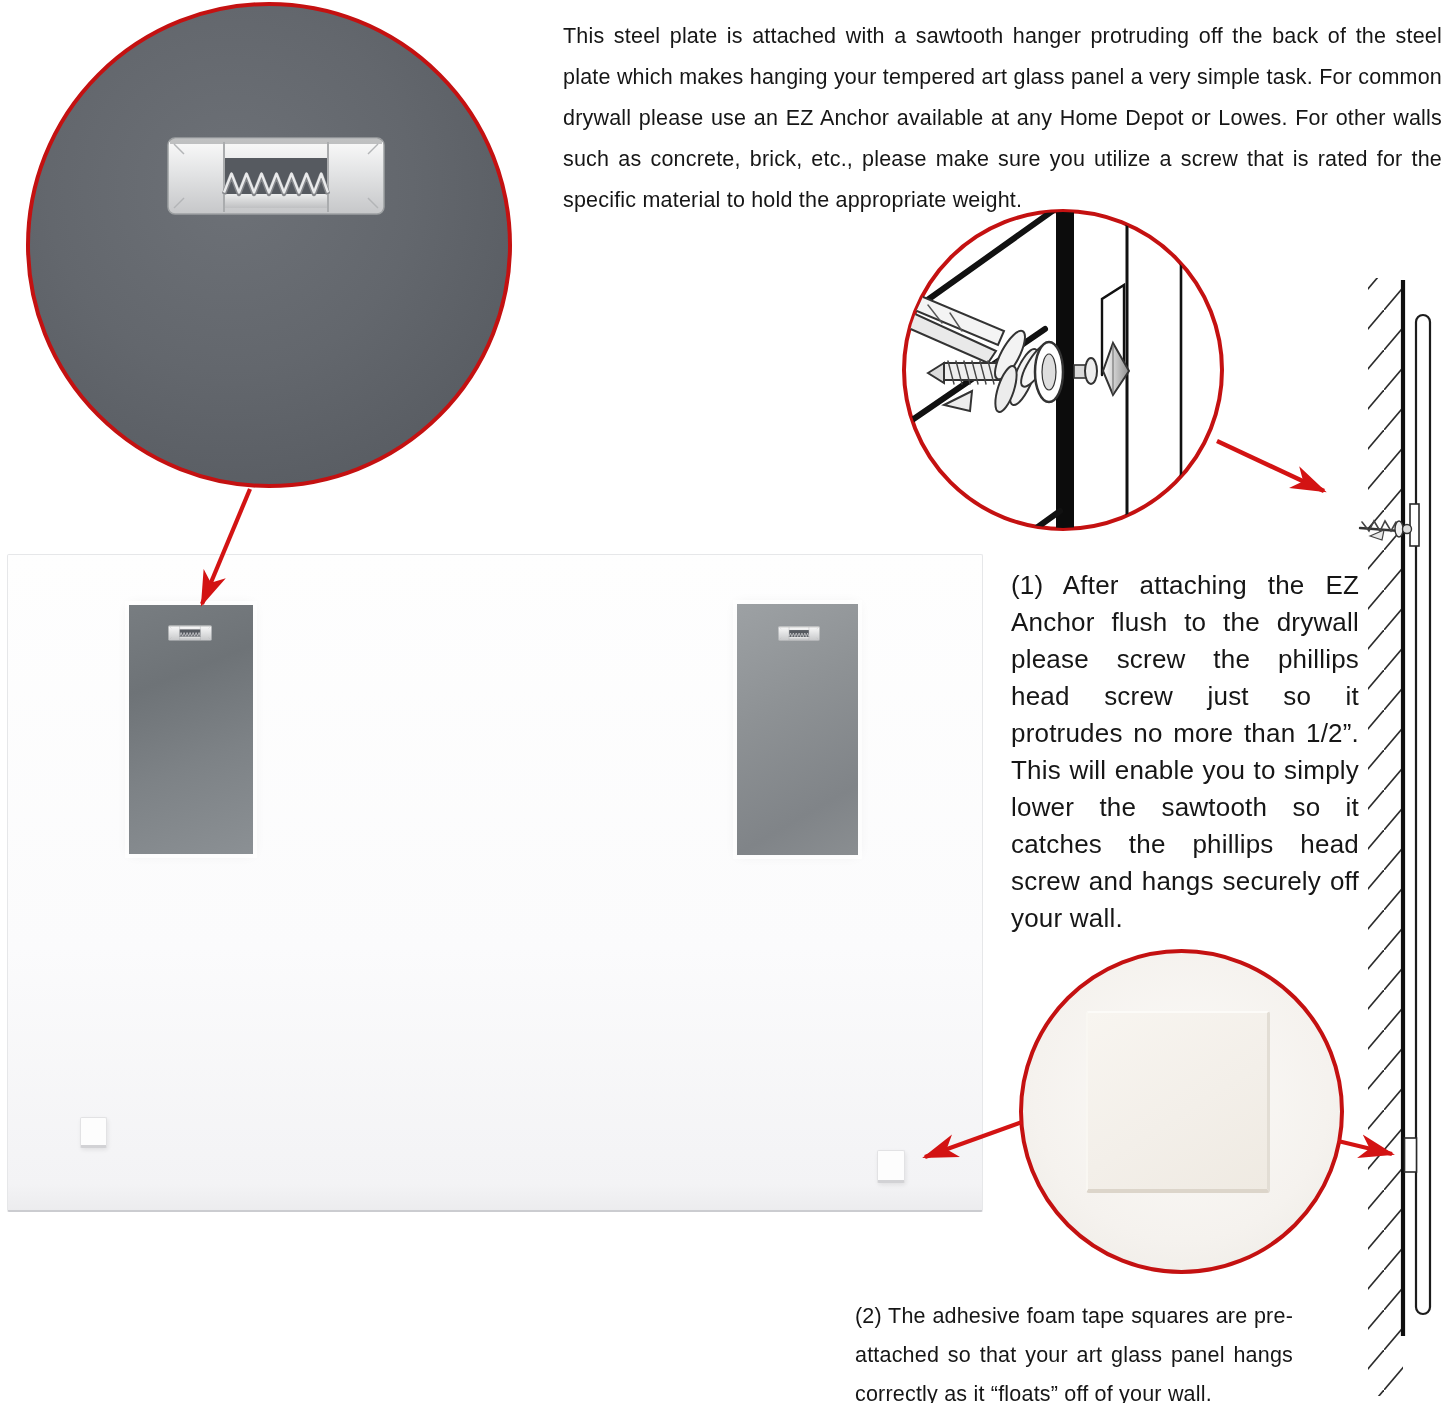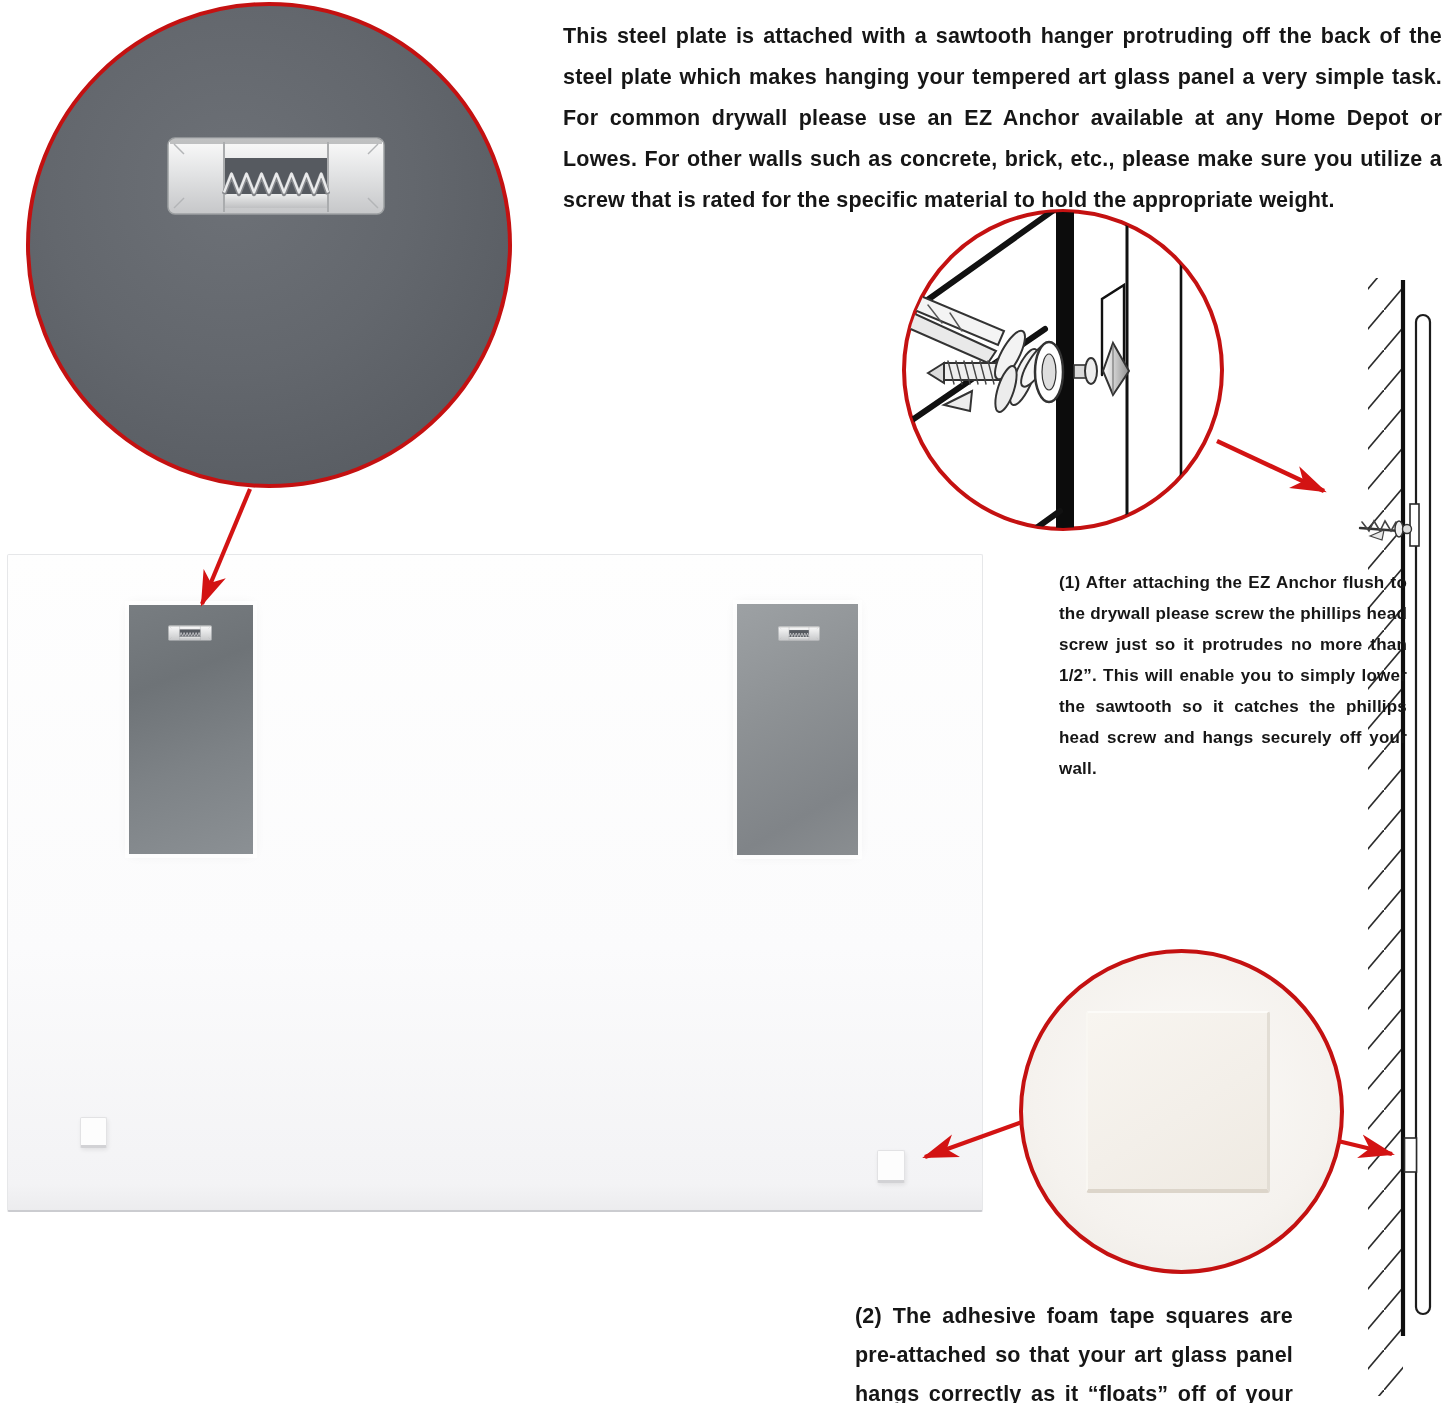--- a/index.html
+++ b/index.html
@@ -2,25 +2,25 @@
 <html><head>
 <meta charset="utf-8">
 <style>
   html,body{margin:0;padding:0;background:#ffffff;}
   #canvas{
     position:relative;width:1445px;height:1403px;overflow:hidden;
     background:#ffffff;
     font-family:"Liberation Sans","DejaVu Sans",sans-serif;
   }
   .txt{
-    position:absolute;font-weight:700;color:#161616;
+    position:absolute;font-weight:400;color:#161616;
     text-align:justify;letter-spacing:.2px;
   }
   #intro-text{left:563px;top:16px;width:879px;font-size:21.5px;line-height:41px;}
-  #step1-text{left:1059px;top:567px;width:348px;font-size:17px;line-height:31px;}
+  #step1-text{left:1011px;top:567px;width:348px;font-size:26px;line-height:37px;}
   #step2-text{left:855px;top:1297px;width:438px;font-size:21.5px;line-height:39px;}
 
   .detail-circle{position:absolute;border-radius:50%;box-sizing:border-box;}
   #sawtooth-circle{
     left:26px;top:2px;width:486px;height:486px;
     border:4px solid #c41111;
     background:
       radial-gradient(circle at 42% 38%, #6d7177 0%, #63676d 45%, #595d63 78%, #50545a 100%);
     overflow:hidden;
   }

